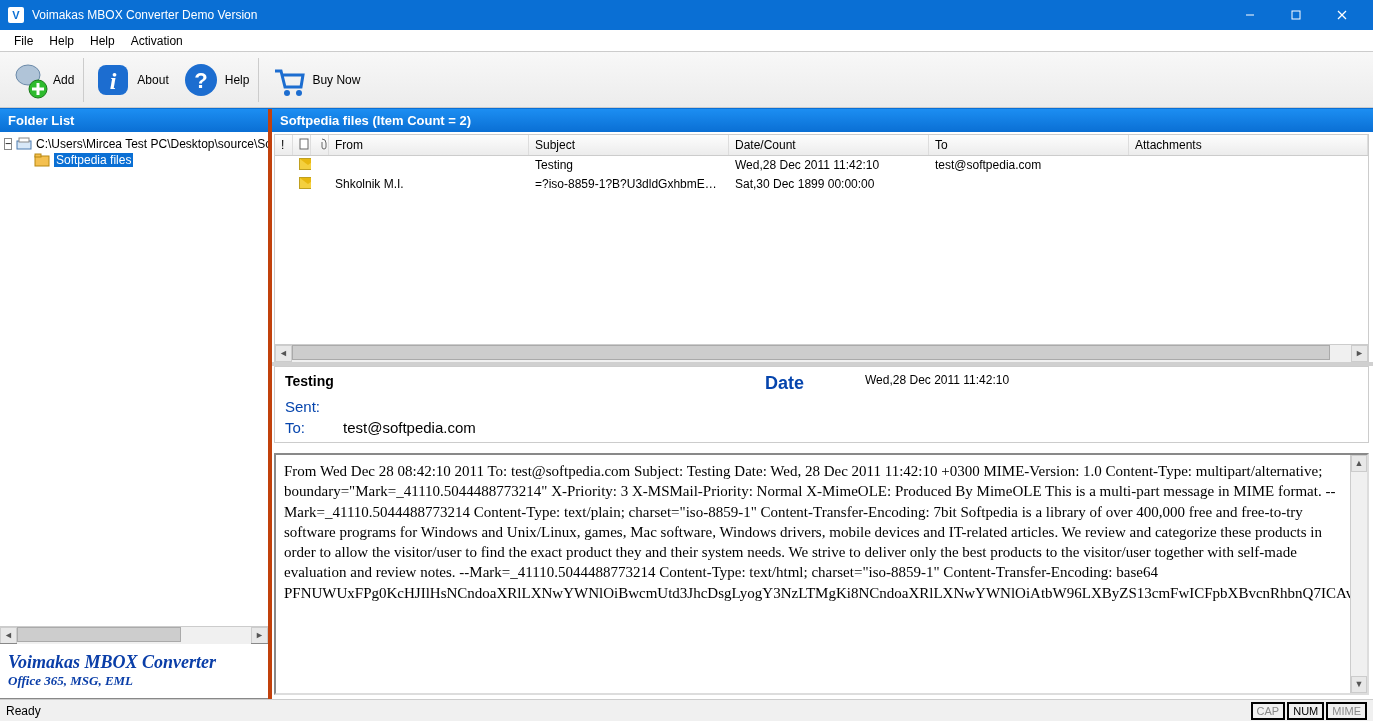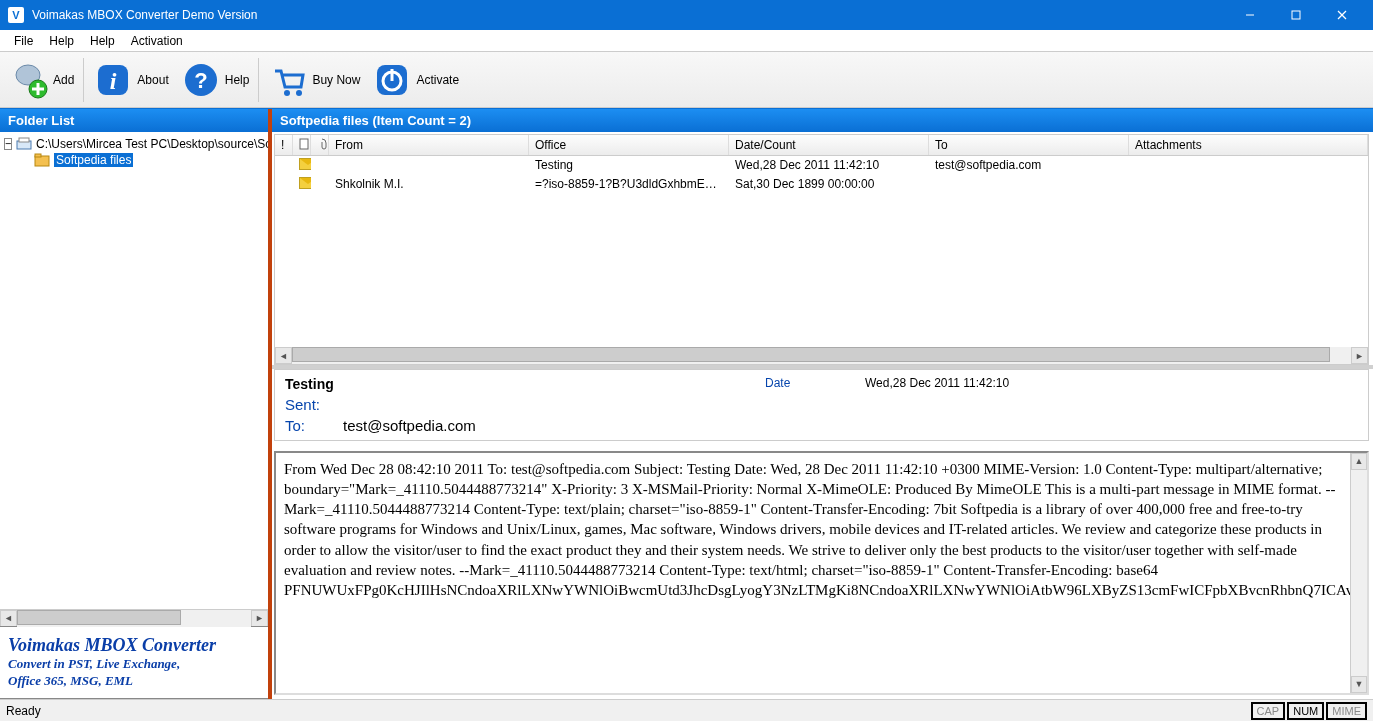--- a/index.html
+++ b/index.html
@@ -39,21 +39,21 @@
 .mail-icon { width:16px;height:12px; background:#f4d03f; border:1px solid #c0a020; display:inline-block; position:relative;}
 .mail-icon::after{content:"";position:absolute;left:0;top:0;border-left:8px solid transparent;border-right:8px solid transparent;border-top:6px solid #e8b810;}
 .hscroll { height:17px; background:#f0f0f0; display:flex; align-items:center; border-top:1px solid #ccc;}
 .hscroll-btn{width:17px;height:17px;background:#e8e8e8;border:1px solid #ccc;display:flex;align-items:center;justify-content:center;font-size:9px;color:#555;}
 .hscroll-track{flex:1;height:17px;background:#f0f0f0;position:relative;}
 .hscroll-thumb{position:absolute;left:0;top:0;height:15px;width:70%;background:#cdcdcd;border:1px solid #aaa;}
 .splitter-h{height:4px;background:#d0d0d0;cursor:row-resize;}
 .preview { border:1px solid #ccc; margin:0 4px 2px 2px; padding:6px 10px; background:#fff; display:flex; flex-direction:column;}
 .pv-top { display:flex; gap:40px;}
 .pv-subject { font-weight:bold; font-size:14px; flex:0 0 440px;}
-.pv-date-label{color:#0645ad;font-size:12px; width:60px;}
+.pv-date-label{color:#0645ad;font-size:18px; width:60px;font-weight:bold;}
 .pv-date-val{font-size:12px;}
 .pv-row{display:flex; margin-top:4px; font-size:15px;}
 .pv-label{color:#0645ad; width:58px;}
 .body-box { border:2px inset #ddd; margin:8px 4px 4px 2px; padding:6px 8px; font-family:"Times New Roman",serif; font-size:15px; line-height:1.35; overflow:auto; position:relative; flex:1;}
 .body-scroll{position:absolute;right:0;top:0;bottom:0;width:17px;background:#f0f0f0;border-left:1px solid #ccc;}
 .body-scroll-btn{height:17px;background:#e8e8e8;border:1px solid #ccc;display:flex;align-items:center;justify-content:center;font-size:9px;color:#555;}
 .statusbar{height:22px;border-top:1px solid #ccc;background:#f0f0f0;display:flex;align-items:center;padding:0 6px;font-size:12px;}
 .status-spacer{flex:1;}
 .status-ind{border:2px solid #000000;padding:1px 4px;margin-left:2px;font-size:11px;color:#888;}
 .status-ind.active{color:#000;}
@@ -127,30 +127,20 @@
   <div class="tool-group">
     <div class="tool-icon">
         <svg width="38" height="38">
           <path d="M6 10 L12 10 L16 26 L32 26 L34 14 L14 14" fill="none" stroke="#1c6dd0" stroke-width="3"></path>
           <circle cx="18" cy="32" r="3" fill="#1c6dd0"></circle>
           <circle cx="30" cy="32" r="3" fill="#1c6dd0"></circle>
         </svg>
       </div>
     <span class="tool-label">Buy Now</span>
   </div>
-  <div class="tool-group">
-    <div class="tool-icon">
-        <svg width="38" height="38">
-          <rect x="4" y="4" width="30" height="30" rx="8" fill="#1c6dd0"></rect>
-          <circle cx="19" cy="20" r="9" fill="none" stroke="#fff" stroke-width="3"></circle>
-          <line x1="19" y1="8" x2="19" y2="20" stroke="#fff" stroke-width="3"></line>
-        </svg>
-      </div>
-    <span class="tool-label">Activate</span>
-  </div>
 </div>
 
 <div class="main-area">
   <div class="left-panel">
     <div class="panel-header">Folder List</div>
     <div class="tree-area">
       <div class="tree-row">
         <span class="tree-toggle">−</span>
         <span class="tree-icon">
             <svg width="16" height="14">
@@ -172,42 +162,41 @@
     </div>
     <div class="hscroll">
       <div class="hscroll-btn">◄</div>
       <div class="hscroll-track">
           <div class="hscroll-thumb"></div>
         </div>
       <div class="hscroll-btn">►</div>
     </div>
     <div class="branding-box">
       <div class="branding-title">Voimakas MBOX Converter</div>
-      <div class="branding-sub">Convert in PST, Live Exchange,</div>
       <div class="branding-sub">Office 365, MSG, EML</div>
     </div>
   </div>
 
   <div class="right-panel">
     <div class="list-header">Softpedia files (Item Count = 2)</div>
     <div class="grid-area">
       <div class="grid-head">
         <div class="gh" style="width:18px">!</div>
         <div class="gh" style="width:18px">
             <svg width="10" height="12">
               <rect x="1" y="1" width="8" height="10" fill="#fff" stroke="#666"></rect>
             </svg>
           </div>
         <div class="gh" style="width:18px">
             <svg width="10" height="12">
               <path d="M5 1 Q9 1 9 5 L9 9 Q9 11 7 11 Q5 11 5 9 L5 4" fill="none" stroke="#666"></path>
             </svg>
           </div>
         <div class="gh" style="width:200px">From</div>
-        <div class="gh" style="width:200px">Office</div>
+        <div class="gh" style="width:200px">Subject</div>
         <div class="gh" style="width:200px">Date/Count</div>
         <div class="gh" style="width:200px">To</div>
         <div class="gh" style="flex:1">Attachments</div>
       </div>
       <div class="grid-body">
         <div class="grid-row">
           <div class="gc" style="width:18px"></div>
           <div class="gc" style="width:18px"><span class="mail-icon"></span></div>
           <div class="gc" style="width:18px"></div>
           <div class="gc" style="width:200px"></div>

